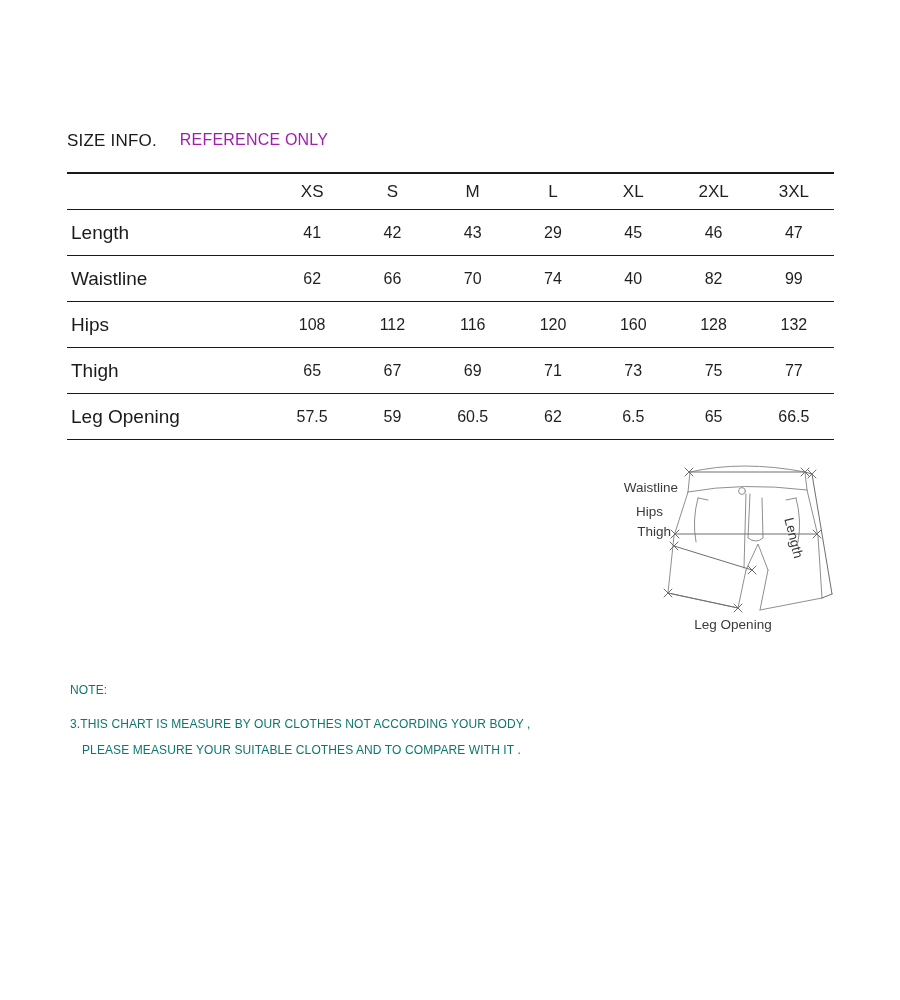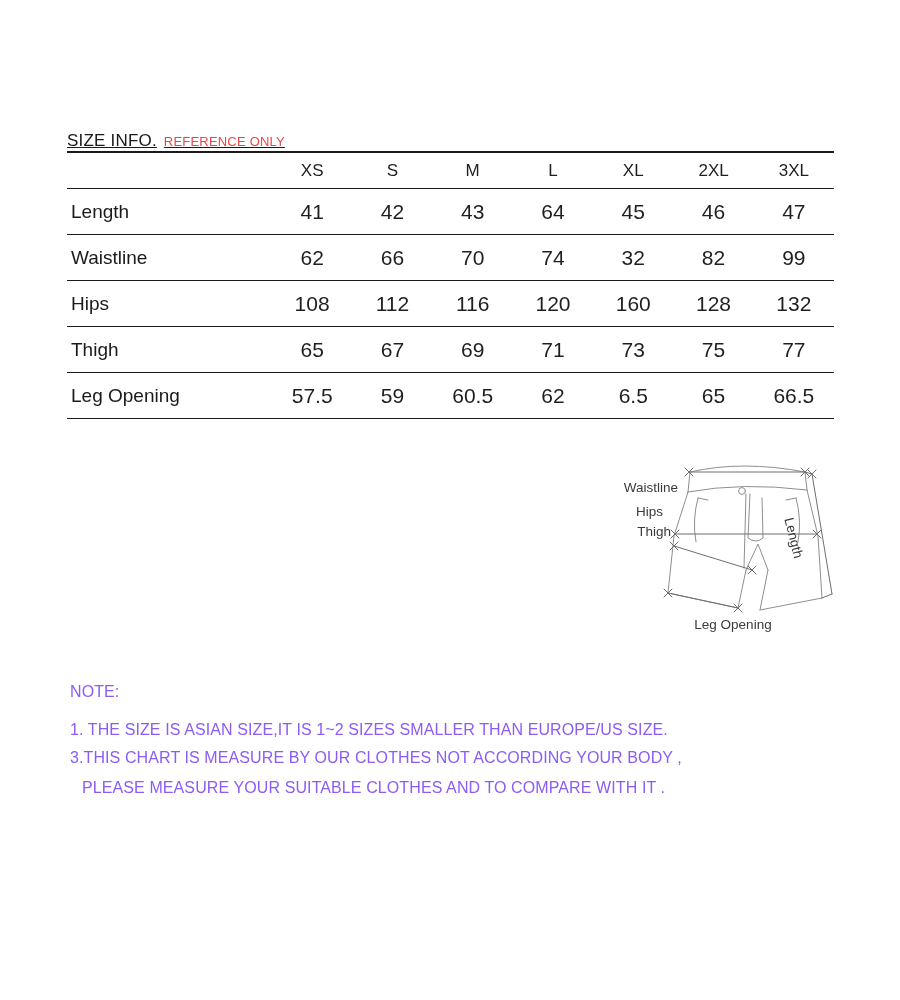--- a/index.html
+++ b/index.html
@@ -21,41 +21,40 @@
     inset: 0;
     background: #fff;
   }
 
   
   .title-row {
     position: absolute;
     left: 67px;
     top: 131px;
     display: flex;
-    align-items: center;
-    gap: 7px;
+    align-items: flex-start;
+    gap: 23px;
     white-space: nowrap;
-    text-decoration: underline;
   }
   .title-main {
     font-size: 17px;
     letter-spacing: 0.2px;
     color: #1a1a1a;
   }
   .title-sub {
-    font-size: 13px;
+    font-size: 16px;
     letter-spacing: 0.2px;
-    color: #ef4444;
+    color: #a21caf;
   }
 
   
   .size-table {
     position: absolute;
     left: 67px;
-    top: 151px;
+    top: 172px;
     width: 767px;
     border-collapse: collapse;
     table-layout: fixed;
   }
   .size-table th, .size-table td {
     border: 0;
     padding: 0;
     font-weight: normal;
     color: #1f1f1f;
   }
@@ -65,21 +64,21 @@
     text-align: center;
     vertical-align: middle;
     border-top: 2px solid #1a1a1a;
     border-bottom: 1.3px solid #1a1a1a;
   }
   .size-table thead th.rowhead-col {
     text-align: left;
   }
   .size-table tbody td {
     height: 45px;
-    font-size: 21px;
+    font-size: 16px;
     text-align: center;
     vertical-align: middle;
     border-bottom: 1.3px solid #1a1a1a;
   }
   .size-table tbody td.rowhead {
     text-align: left;
     font-size: 19px;
     padding-left: 4px;
     color: #1a1a1a;
   }
@@ -117,22 +116,22 @@
   }
 
   
   .notes {
     position: absolute;
     left: 70px;
     top: 683px;
     width: 790px;
   }
   .note-line {
-    font-size: 16px;
-    color: #8b5cf6;
+    font-size: 12px;
+    color: #0f766e;
     letter-spacing: 0.1px;
     white-space: nowrap;
   }
   .note-line.nl-head   { margin: 0 0 20px 0; }
   .note-line.nl-1      { margin: 0 0 10px 0; }
   .note-line.nl-1b     { margin: 0 0 14px 0; padding-left: 23px; }
   .note-line.nl-2      { margin: 0 0 14px 0; }
   .note-line.nl-3      { margin: 0 0 11px 0; }
   .note-line.nl-3b     { margin: 12px; }
 </style>
@@ -158,32 +157,32 @@
         <th>2XL</th>
         <th>3XL</th>
       </tr>
     </thead>
     <tbody>
       <tr>
         <td class="rowhead">Length</td>
         <td>41</td>
         <td>42</td>
         <td>43</td>
-        <td>64</td>
+        <td>29</td>
         <td>45</td>
         <td>46</td>
         <td>47</td>
       </tr>
       <tr>
         <td class="rowhead">Waistline</td>
         <td>62</td>
         <td>66</td>
         <td>70</td>
         <td>74</td>
-        <td>32</td>
+        <td>40</td>
         <td>82</td>
         <td>99</td>
       </tr>
       <tr>
         <td class="rowhead">Hips</td>
         <td>108</td>
         <td>112</td>
         <td>116</td>
         <td>120</td>
         <td>160</td>
@@ -292,18 +291,17 @@
 
     <div class="dlabel right-al" id="label-waistline">Waistline</div>
     <div class="dlabel right-al" id="label-hips">Hips</div>
     <div class="dlabel right-al" id="label-thigh">Thigh</div>
     <div class="dlabel" id="label-length">Length</div>
     <div class="dlabel" id="label-legopening">Leg Opening</div>
   </div>
 
   <div class="notes">
     <div class="note-line nl-head">NOTE:</div>
-    <div class="note-line nl-1">1. THE SIZE IS ASIAN SIZE,IT IS 1~2 SIZES SMALLER THAN EUROPE/US SIZE.</div>
     <div class="note-line nl-3">3.THIS CHART IS MEASURE BY OUR CLOTHES NOT ACCORDING YOUR BODY ,</div>
     <div class="note-line nl-3b">PLEASE MEASURE YOUR SUITABLE CLOTHES AND TO COMPARE WITH IT .</div>
   </div>
 
 </div>
 
 </body></html>

